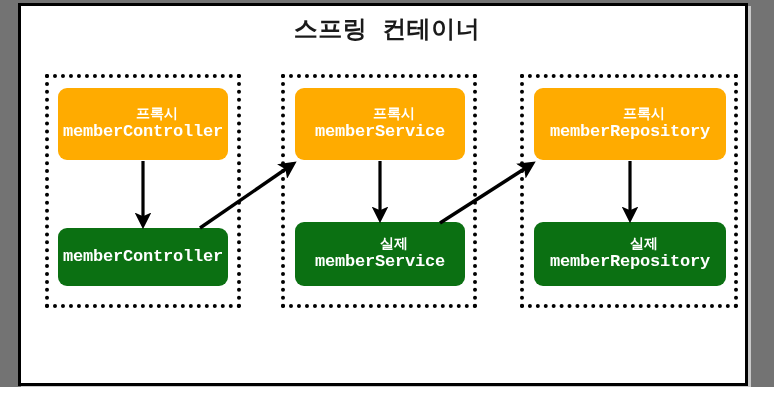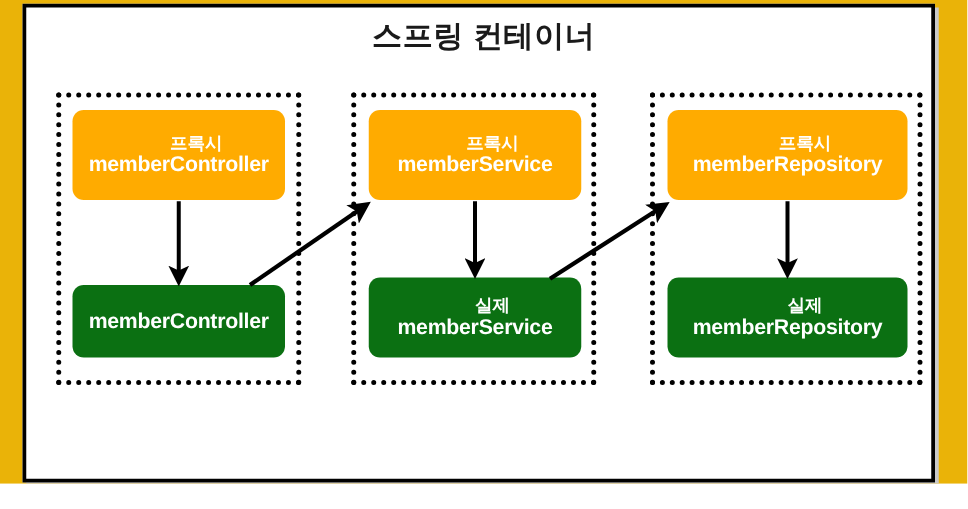--- a/index.html
+++ b/index.html
@@ -7,22 +7,23 @@
     padding: 0;
     background: #ffffff;
   }
   body {
     font-family: "Liberation Sans", "DejaVu Sans", sans-serif;
   }
   #canvas {
     position: relative;
     width: 774px;
     height: 387px;
-    background: #eab308;
+    background: #737373;
     overflow: hidden;
+    font-family: Liberation Mono, monospace;
   }
   
   #outer-frame {
     position: absolute;
     left: 18px;
     top: 3px;
     width: 730px;
     height: 383px;
     border: 3px solid #000000;
     background: #ffffff;

